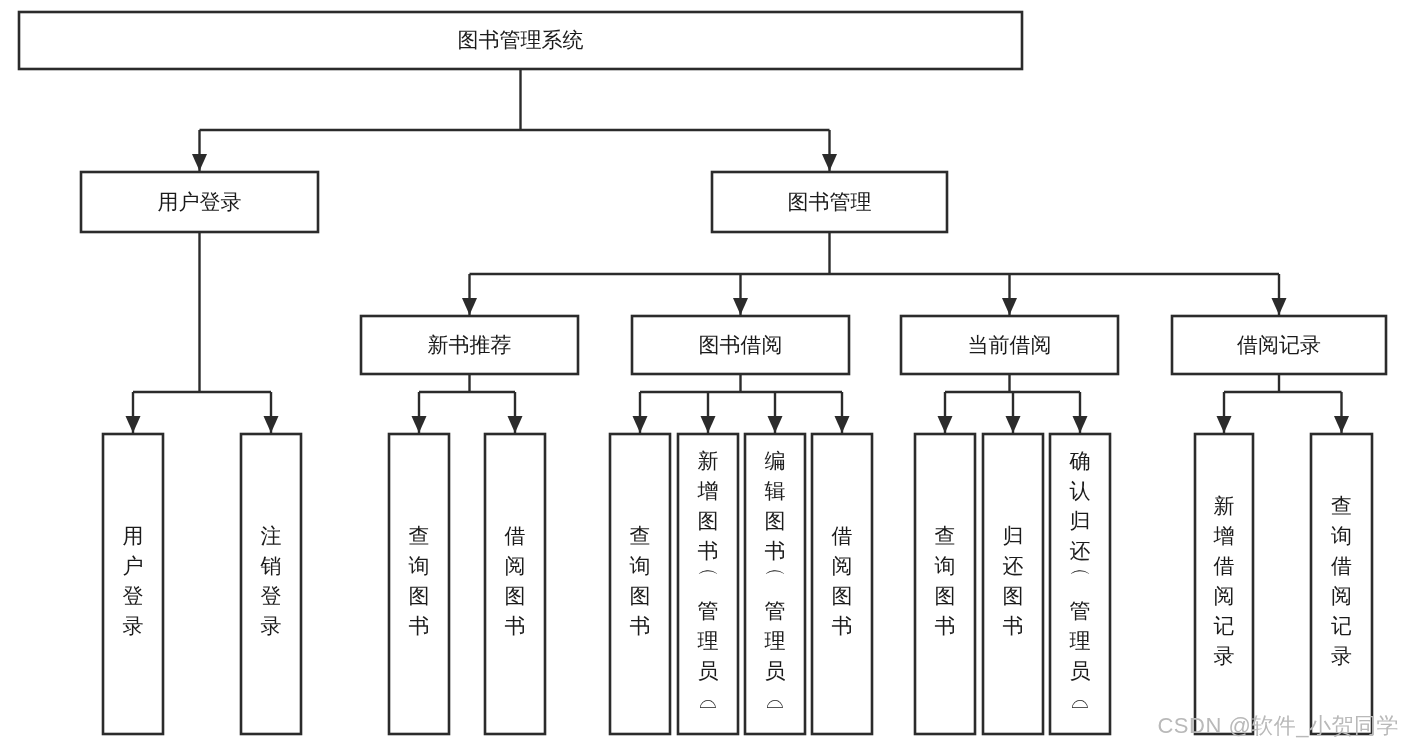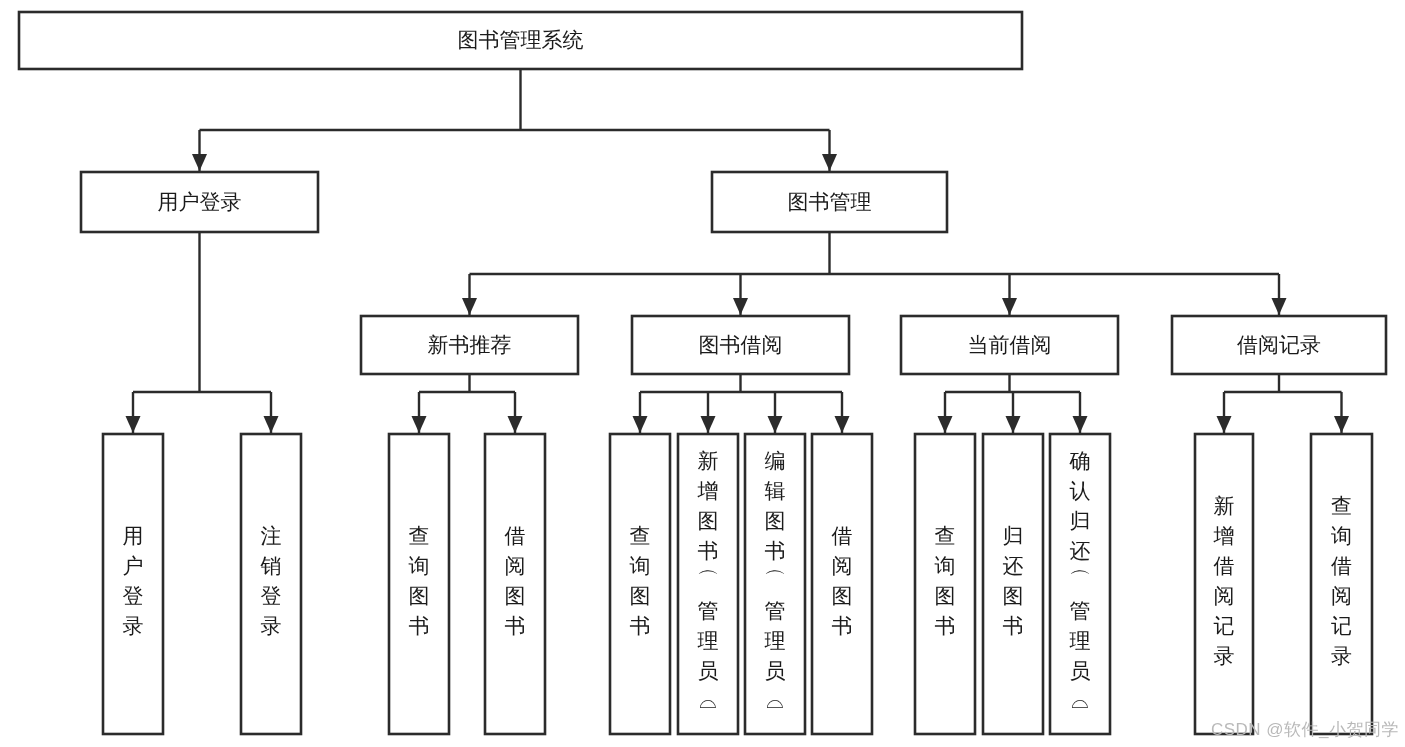--- a/index.html
+++ b/index.html
@@ -50,21 +50,21 @@
     font-family: "Liberation Sans", "DejaVu Sans", sans-serif;
     fill: #1b1b1b;
     font-size: 21px;
     text-anchor: middle;
   }
   .watermark {
     position: absolute;
     right: 6px;
     bottom: 6px;
     font-family: "Liberation Sans", "DejaVu Sans", sans-serif;
-    font-size: 17px;
+    font-size: 22px;
     color: #b9b9b9;
     letter-spacing: 0.5px;
     white-space: nowrap;
     user-select: none;
   }
 </style>
 </head>
 <body>
 
 <div id="diagram-root">

